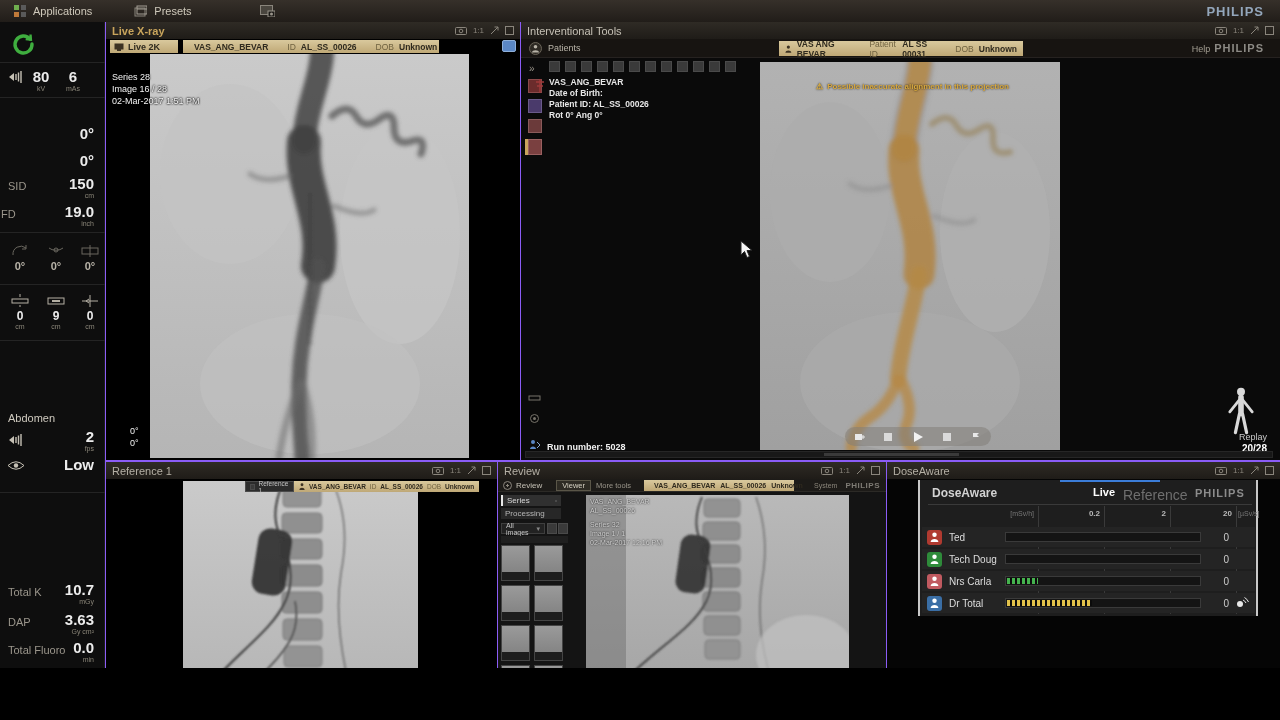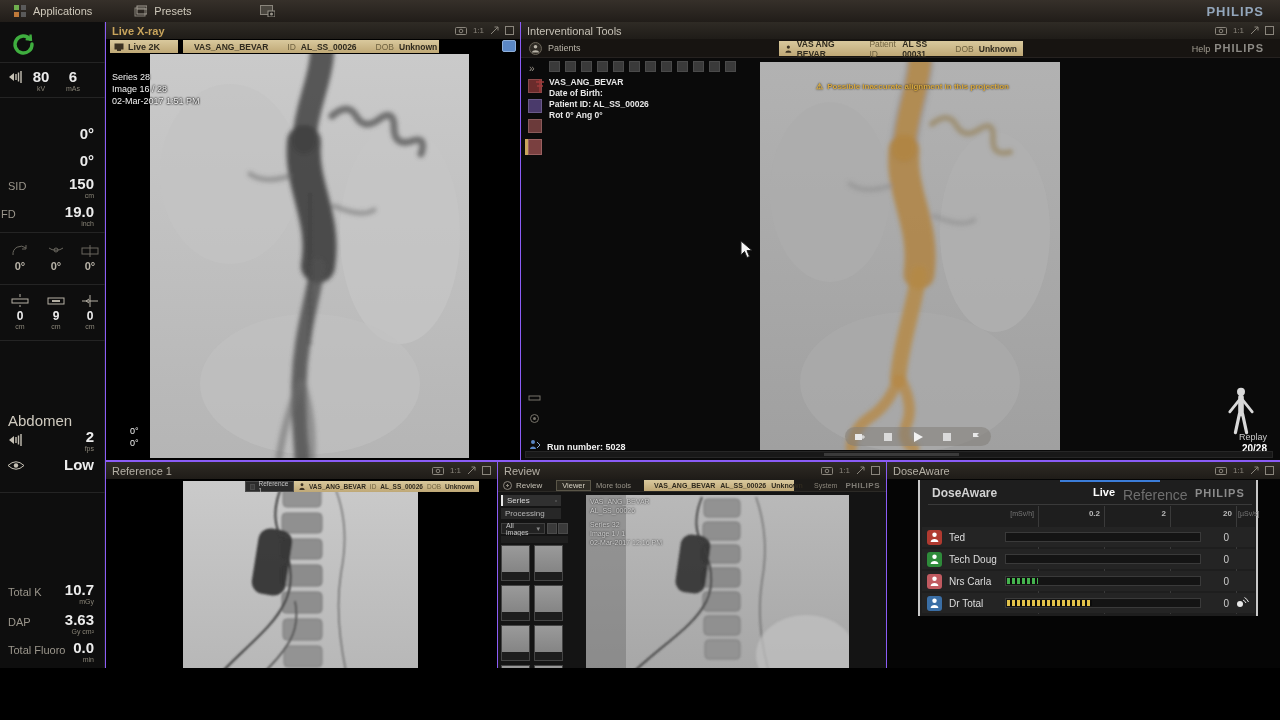--- a/index.html
+++ b/index.html
@@ -150,21 +150,21 @@
     <div class="p" style="left:42px;top:287px;width:28px;text-align:center">
       <div class="val" style="font-size:12px">9</div>
       <div class="unit">cm</div>
     </div>
     <div class="p" style="left:76px;top:287px;width:28px;text-align:center">
       <div class="val" style="font-size:12px">0</div>
       <div class="unit">cm</div>
     </div>
     <div class="divider" style="top:318px"></div>
 
-    <div class="p" style="left:8px;top:390px;color:#cfcabf;font-size:15px">Abdomen</div>
+    <div class="p" style="left:8px;top:390px;color:#cfcabf;font-size:11px">Abdomen</div>
     <svg class="p" style="left:8px;top:410px" width="15" height="16" viewBox="0 0 15 16">
       <path d="M1 8 L6 4 V12 Z" fill="#c5c0b4"></path>
         <path d="M8 5 v6 M10.5 3.5 v9 M13 2 v12" stroke="#c5c0b4" stroke-width="1.4"></path>
     </svg>
     <div class="rightcol" style="top:406px">
       <div class="val">2</div>
       <div class="unit">fps</div>
     </div>
     <svg class="p" style="left:7px;top:438px" width="18" height="11" viewBox="0 0 18 11">
       <path d="M1 5.5 Q9 -2 17 5.5 Q9 13 1 5.5 Z" fill="none" stroke="#c5c0b4"></path>

